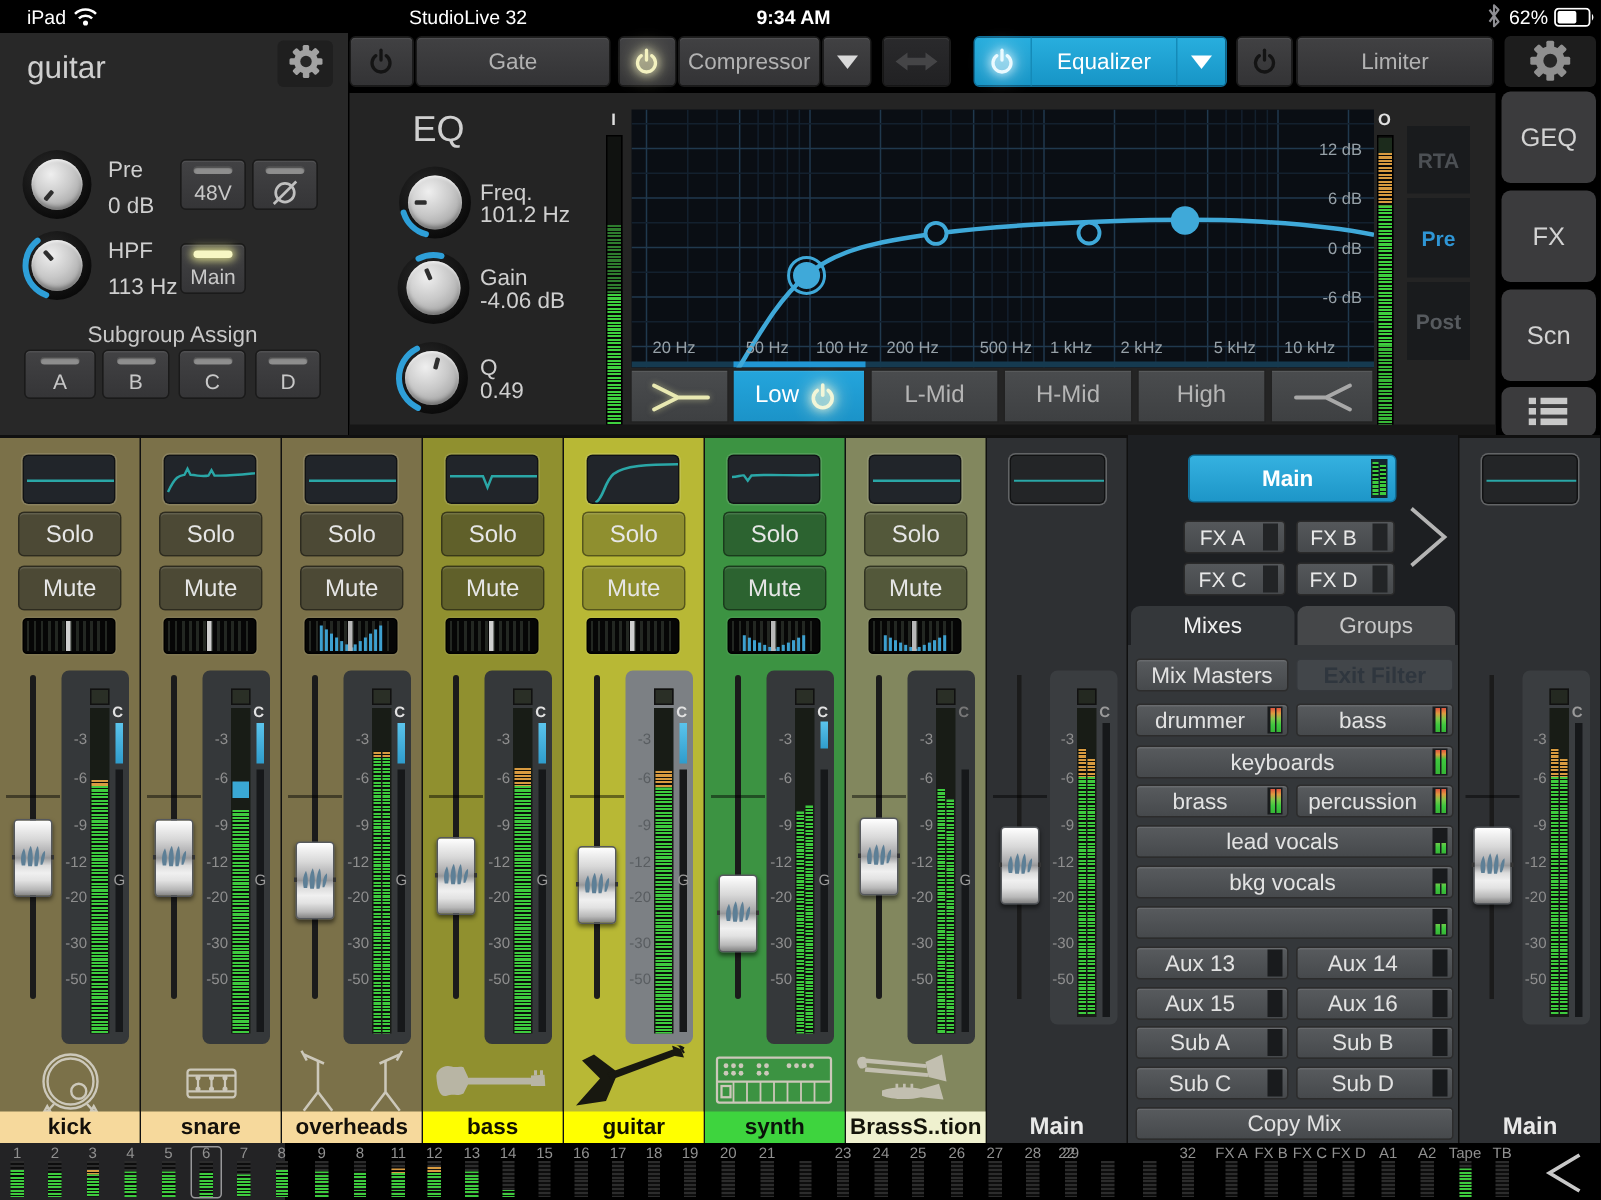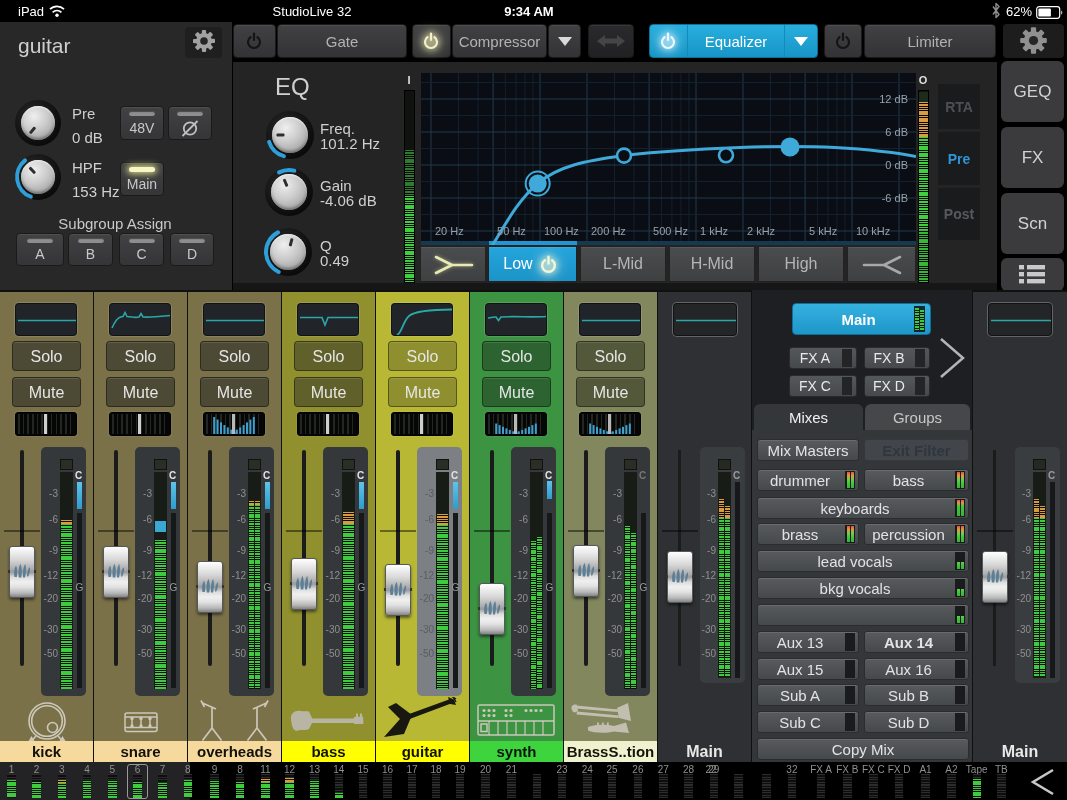--- a/index.html
+++ b/index.html
@@ -47,21 +47,21 @@
         <circle cx="11" cy="9.5" r="6.2" stroke="#c0c0c0" stroke-width="1.8" fill="none"></circle>
         <line x1="3.5" y1="17" x2="18.5" y2="2" stroke="#c0c0c0" stroke-width="1.8"></line>
       </svg></div>
     <div style="position:absolute;left:15px;top:154px;width:46px;height:46px;border-radius:50%;background:radial-gradient(circle at 40% 35%, #2a2a2a, #0a0a0a 75%);"></div>
     <div style="position:absolute;left:21px;top:160px;width:34px;height:34px;border-radius:50%;background:radial-gradient(circle at 38% 30%, #efefef, #c9c9c9 45%, #a8a8a8 75%, #7e7e7e 100%);box-shadow:inset 0 1px 2px rgba(255,255,255,.8), inset 0 -2px 3px rgba(0,0,0,.35);"></div>
     <div style="position:absolute;left:36.5px;top:163.74px;width:3px;height:7.7px;background:#2e2e2e;transform:rotate(318deg);transform-origin:50% 13.26px;border-radius:1px;"></div>
     <div style="position:absolute;left:13px;top:152px;width:50px;height:50px;"><svg width="50" height="50">
         <path d="M 17.82 44.73 A 21 21 0 0 1 12.07 8.45" stroke="#2e9fd8" stroke-width="4" fill="none" stroke-linecap="round"></path>
       </svg></div>
     <div style="position:absolute;left:72px;top:157.5px;font-size:15px;color:#cfcfcf;font-weight:400;line-height:19px;white-space:nowrap;">HPF</div>
-    <div style="position:absolute;left:72px;top:181.5px;font-size:15px;color:#cfcfcf;font-weight:400;line-height:19px;white-space:nowrap;">153 Hz</div>
+    <div style="position:absolute;left:72px;top:181.5px;font-size:15px;color:#cfcfcf;font-weight:400;line-height:19px;white-space:nowrap;">113 Hz</div>
     <div style="position:absolute;left:120px;top:162px;width:44px;height:34px;background:linear-gradient(#424244,#353537);border-radius:4px;border:1px solid #1a1a1a;box-shadow:inset 0 1px 0 rgba(255,255,255,.08);"></div>
     <div style="position:absolute;left:129.0px;top:167px;width:26px;height:5px;border-radius:2.5px;background:#f7f7c4;box-shadow:0 0 6px 2px rgba(240,240,150,.8);"></div>
     <div style="position:absolute;left:120px;top:175.0px;font-size:14px;color:#c8c8c8;font-weight:400;line-height:18px;white-space:nowrap;width:44px;text-align:center;">Main</div>
     <div style="position:absolute;left:-35.0px;top:213.5px;font-size:15px;color:#c8c8c8;font-weight:400;line-height:19px;white-space:nowrap;width:300px;text-align:center;">Subgroup Assign</div>
     <div style="position:absolute;left:16px;top:233px;width:48px;height:33px;background:linear-gradient(#424244,#353537);border-radius:4px;border:1px solid #1a1a1a;box-shadow:inset 0 1px 0 rgba(255,255,255,.08);"></div>
     <div style="position:absolute;left:27.0px;top:238px;width:26px;height:5px;border-radius:2.5px;background:#8e8e8e;box-shadow:inset 0 1px 1px rgba(0,0,0,.5);"></div>
     <div style="position:absolute;left:16px;top:245.0px;font-size:14px;color:#c8c8c8;font-weight:400;line-height:18px;white-space:nowrap;width:48px;text-align:center;">A</div>
     <div style="position:absolute;left:68px;top:233px;width:45px;height:33px;background:linear-gradient(#424244,#353537);border-radius:4px;border:1px solid #1a1a1a;box-shadow:inset 0 1px 0 rgba(255,255,255,.08);"></div>
     <div style="position:absolute;left:77.5px;top:238px;width:26px;height:5px;border-radius:2.5px;background:#8e8e8e;box-shadow:inset 0 1px 1px rgba(0,0,0,.5);"></div>
     <div style="position:absolute;left:68px;top:245.0px;font-size:14px;color:#c8c8c8;font-weight:400;line-height:18px;white-space:nowrap;width:45px;text-align:center;">B</div>
@@ -808,21 +808,21 @@
     <div style="position:absolute;left:956.5px;top:588.8px;width:7px;height:7.2px;background:linear-gradient(180deg,#6ec84a 0%,#3ec83e 40%,#35b535 100%);"></div>
     <div style="position:absolute;left:959.5px;top:588.8px;width:1px;height:7.2px;background:#191b1d;"></div>
     <div style="position:absolute;left:757px;top:604px;width:212px;height:22px;background:linear-gradient(#585b5e,#46494c);border-radius:3px;border:1px solid #2c2c2c;box-shadow:inset 0 1px 0 rgba(255,255,255,.1);"></div>
     <div style="position:absolute;left:955px;top:606px;width:10px;height:18px;background:#191b1d;"></div>
     <div style="position:absolute;left:956.5px;top:615.8px;width:7px;height:7.2px;background:linear-gradient(180deg,#6ec84a 0%,#3ec83e 40%,#35b535 100%);"></div>
     <div style="position:absolute;left:959.5px;top:615.8px;width:1px;height:7.2px;background:#191b1d;"></div>
     <div style="position:absolute;left:757px;top:631px;width:102px;height:22px;background:linear-gradient(#585b5e,#46494c);border-radius:3px;border:1px solid #2c2c2c;box-shadow:inset 0 1px 0 rgba(255,255,255,.1);"></div>
     <div style="position:absolute;left:757px;top:633.0px;font-size:15px;color:#e2e2e2;font-weight:400;line-height:19px;white-space:nowrap;width:86px;text-align:center;">Aux 13</div>
     <div style="position:absolute;left:845px;top:633px;width:10px;height:18px;background:#191b1d;"></div>
     <div style="position:absolute;left:864px;top:631px;width:105px;height:22px;background:linear-gradient(#585b5e,#46494c);border-radius:3px;border:1px solid #2c2c2c;box-shadow:inset 0 1px 0 rgba(255,255,255,.1);"></div>
-    <div style="position:absolute;left:864px;top:633.0px;font-size:15px;color:#e2e2e2;font-weight:700;line-height:19px;white-space:nowrap;width:89px;text-align:center;">Aux 14</div>
+    <div style="position:absolute;left:864px;top:633.0px;font-size:15px;color:#e2e2e2;font-weight:400;line-height:19px;white-space:nowrap;width:89px;text-align:center;">Aux 14</div>
     <div style="position:absolute;left:955px;top:633px;width:10px;height:18px;background:#191b1d;"></div>
     <div style="position:absolute;left:757px;top:658px;width:102px;height:22px;background:linear-gradient(#585b5e,#46494c);border-radius:3px;border:1px solid #2c2c2c;box-shadow:inset 0 1px 0 rgba(255,255,255,.1);"></div>
     <div style="position:absolute;left:757px;top:660.0px;font-size:15px;color:#e2e2e2;font-weight:400;line-height:19px;white-space:nowrap;width:86px;text-align:center;">Aux 15</div>
     <div style="position:absolute;left:845px;top:660px;width:10px;height:18px;background:#191b1d;"></div>
     <div style="position:absolute;left:864px;top:658px;width:105px;height:22px;background:linear-gradient(#585b5e,#46494c);border-radius:3px;border:1px solid #2c2c2c;box-shadow:inset 0 1px 0 rgba(255,255,255,.1);"></div>
     <div style="position:absolute;left:864px;top:660.0px;font-size:15px;color:#e2e2e2;font-weight:400;line-height:19px;white-space:nowrap;width:89px;text-align:center;">Aux 16</div>
     <div style="position:absolute;left:955px;top:660px;width:10px;height:18px;background:#191b1d;"></div>
     <div style="position:absolute;left:757px;top:684px;width:102px;height:22px;background:linear-gradient(#585b5e,#46494c);border-radius:3px;border:1px solid #2c2c2c;box-shadow:inset 0 1px 0 rgba(255,255,255,.1);"></div>
     <div style="position:absolute;left:757px;top:686.0px;font-size:15px;color:#e2e2e2;font-weight:400;line-height:19px;white-space:nowrap;width:86px;text-align:center;">Sub A</div>
     <div style="position:absolute;left:845px;top:686px;width:10px;height:18px;background:#191b1d;"></div>

